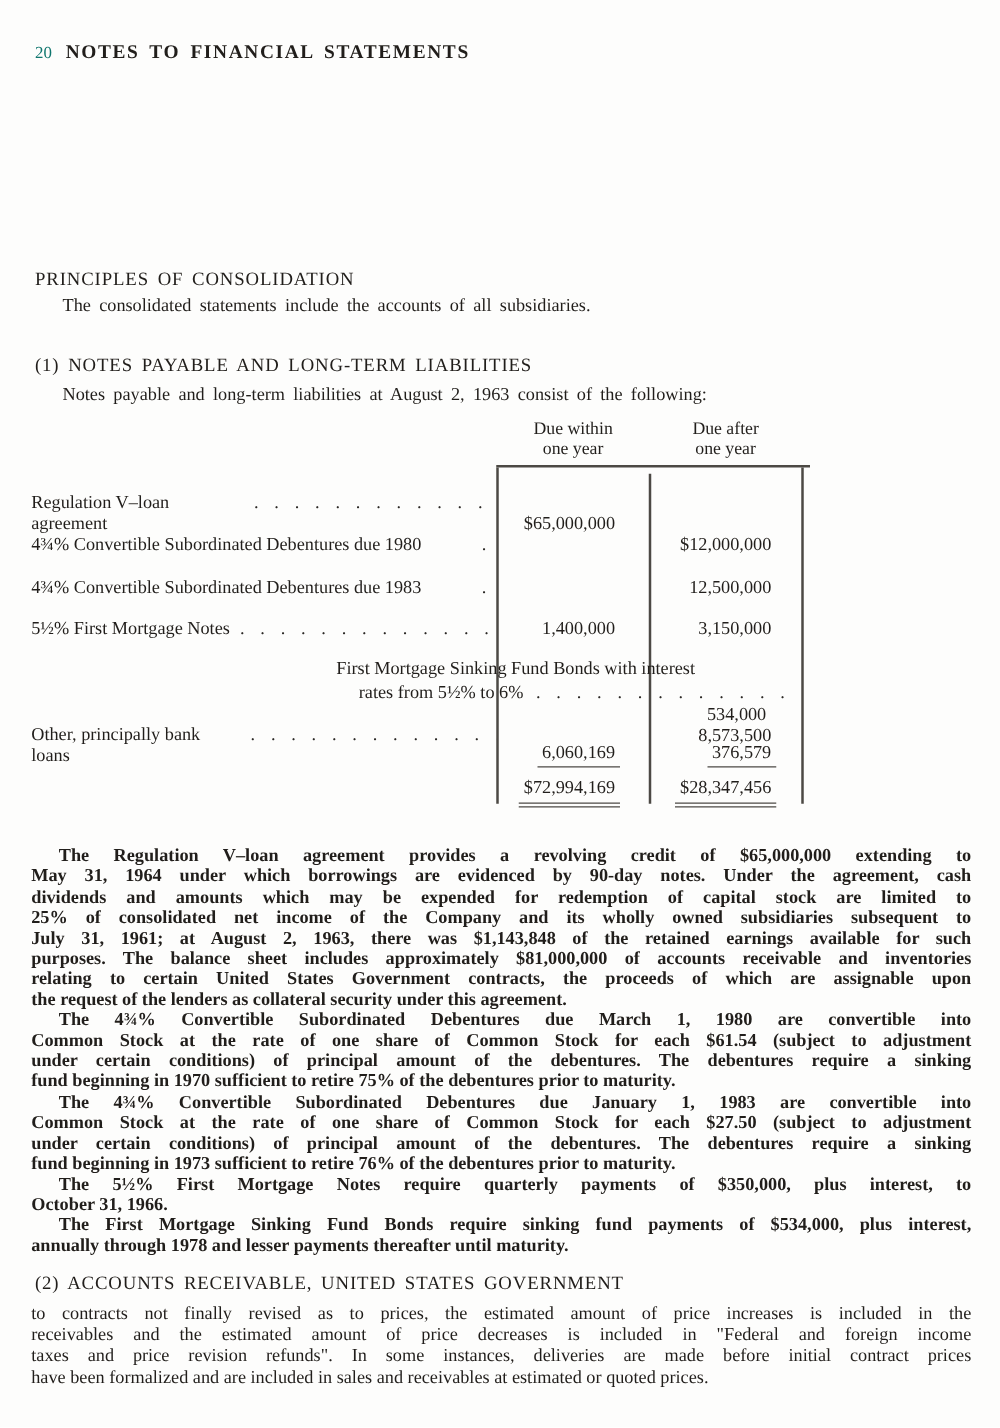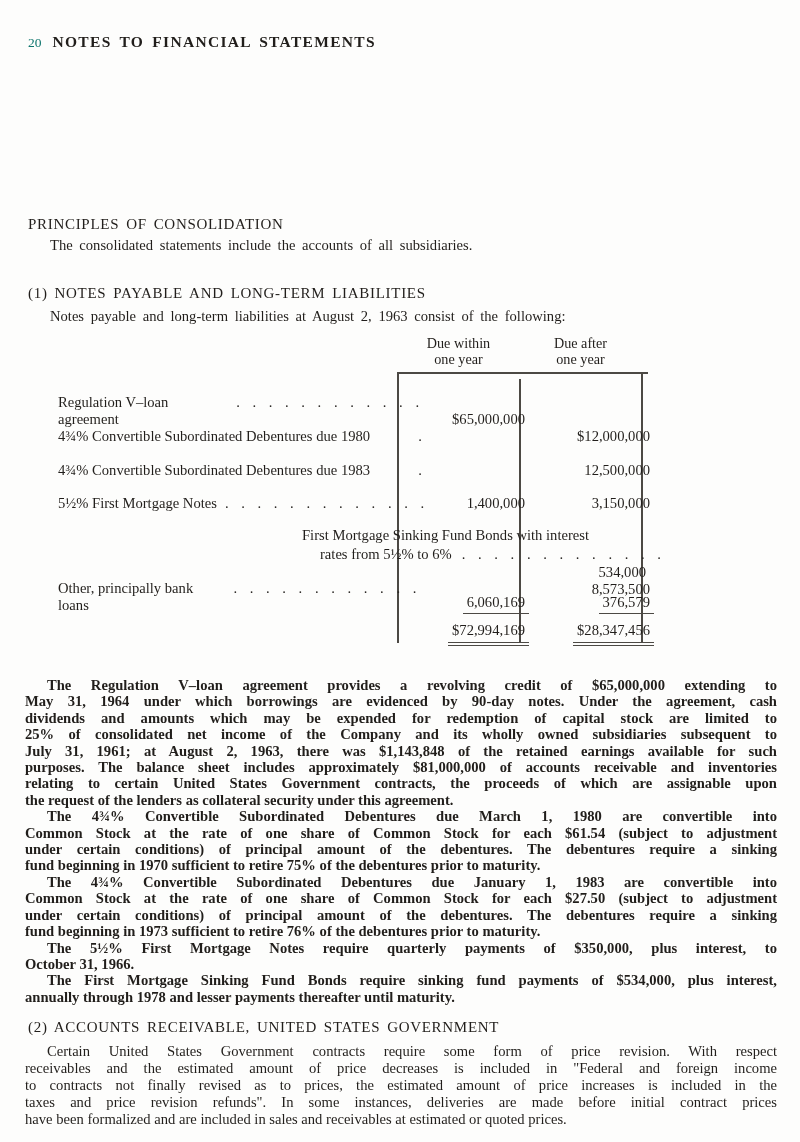--- a/index.html
+++ b/index.html
@@ -31,21 +31,21 @@
 
   
   .fin-table { position:absolute; top:372px; left:0; width:800px; height:272px; font-size:14.6px; }
   .rule { position:absolute; background:#4c4944; }
   .rule-top     { left:397px; top:0;  width:251px; height:2px; }
   .v-rule       { width:1.5px; }
   .v-left  { left:397px; top:2px; height:269px; }
   .v-mid   { left:519px; top:7px; height:264px; }
   .v-right { left:641px; top:2px; height:269px; }
 
-  .t-row { position:absolute; left:25px; width:616px; display:flex; align-items:flex-end; line-height:17px;margin-left:33px; }
+  .t-row { position:absolute; left:25px; width:616px; display:flex; align-items:flex-end; line-height:17px; }
   .r1 { top:22px; }  .r2 { top:56px; }  .r3 { top:90px; }  .r4 { top:123px; }
   .r5 { top:154px;flex-direction:column; } .r6 { top:208px; } .rt { top:250px; }
 
   .t-label  { width:372px; overflow:hidden; }
   .lbl-flex { display:flex; }
   .t-within { width:123px; text-align:right; padding-right:28px; white-space:nowrap; }
   .t-after  { width:121px; text-align:right; padding-right:24px; white-space:nowrap; }
 
   .leader { flex:1 1 auto; overflow:hidden; white-space:nowrap; padding-left:8px; word-spacing:9px; color:#2a2724; }
   .leader.single { text-align:right; padding-right:8px; word-spacing:0; }
@@ -184,20 +184,19 @@
     <div class="ln f">The 5½% First Mortgage Notes require quarterly payments of $350,000, plus interest, to</div>
     <div class="ln e">October 31, 1966.</div>
 
     <div class="ln f">The First Mortgage Sinking Fund Bonds require sinking fund payments of $534,000, plus interest,</div>
     <div class="ln e">annually through 1978 and lesser payments thereafter until maturity.</div>
   </div>
 
   <h2 class="sec-heading note2-heading">(2) ACCOUNTS RECEIVABLE, UNITED STATES GOVERNMENT</h2>
 
   <div class="body-text bt2">
-    <div class="ln f">Certain United States Government contracts require some form of price revision. With respect</div>
+    <div class="ln">to contracts not finally revised as to prices, the estimated amount of price increases is included in the</div>
     <div class="ln">receivables and the estimated amount of price decreases is included in "Federal and foreign income</div>
-    <div class="ln">to contracts not finally revised as to prices, the estimated amount of price increases is included in the</div>
     <div class="ln">taxes and price revision refunds". In some instances, deliveries are made before initial contract prices</div>
     <div class="ln e">have been formalized and are included in sales and receivables at estimated or quoted prices.</div>
   </div>
 
 </div>
 
 </body></html>

